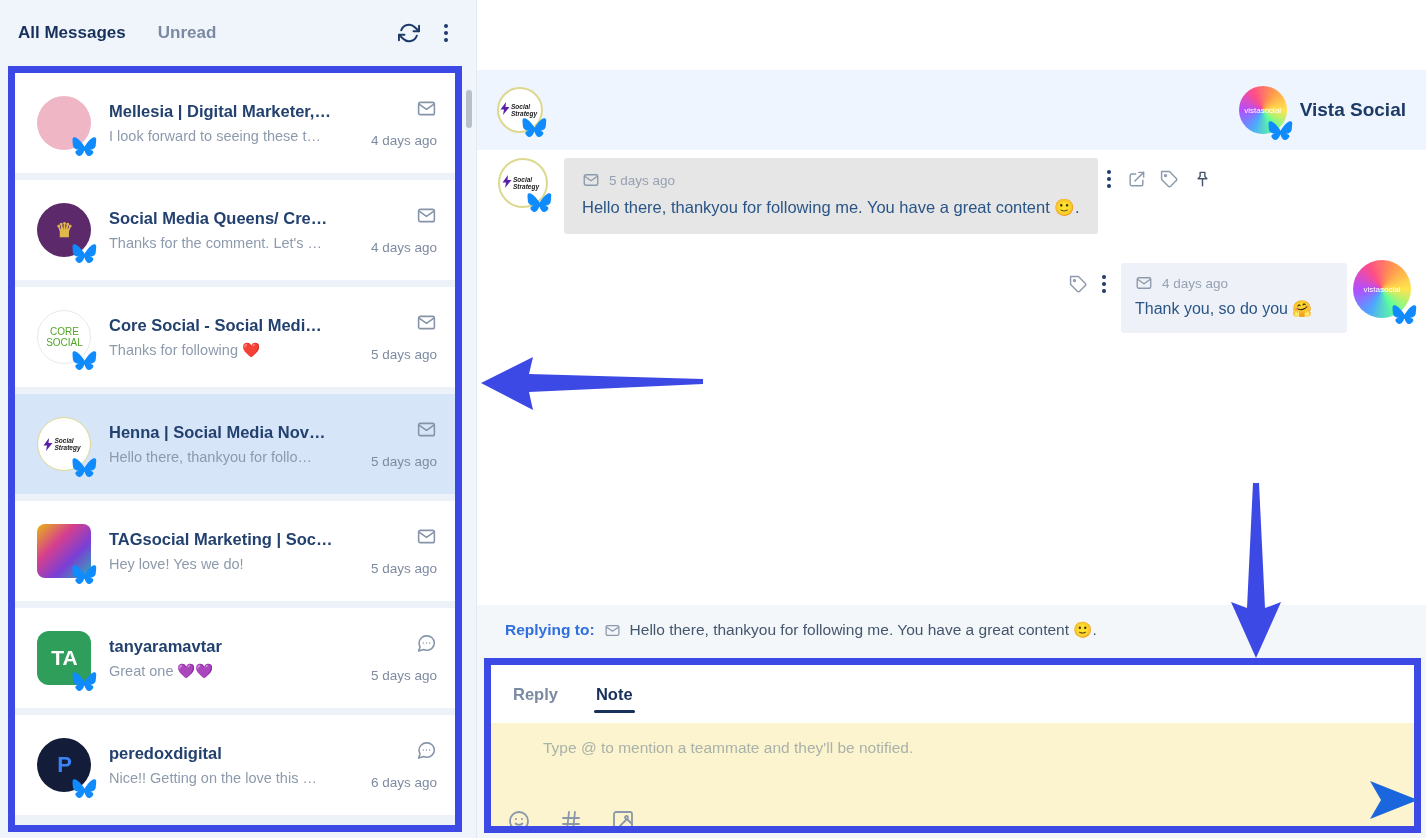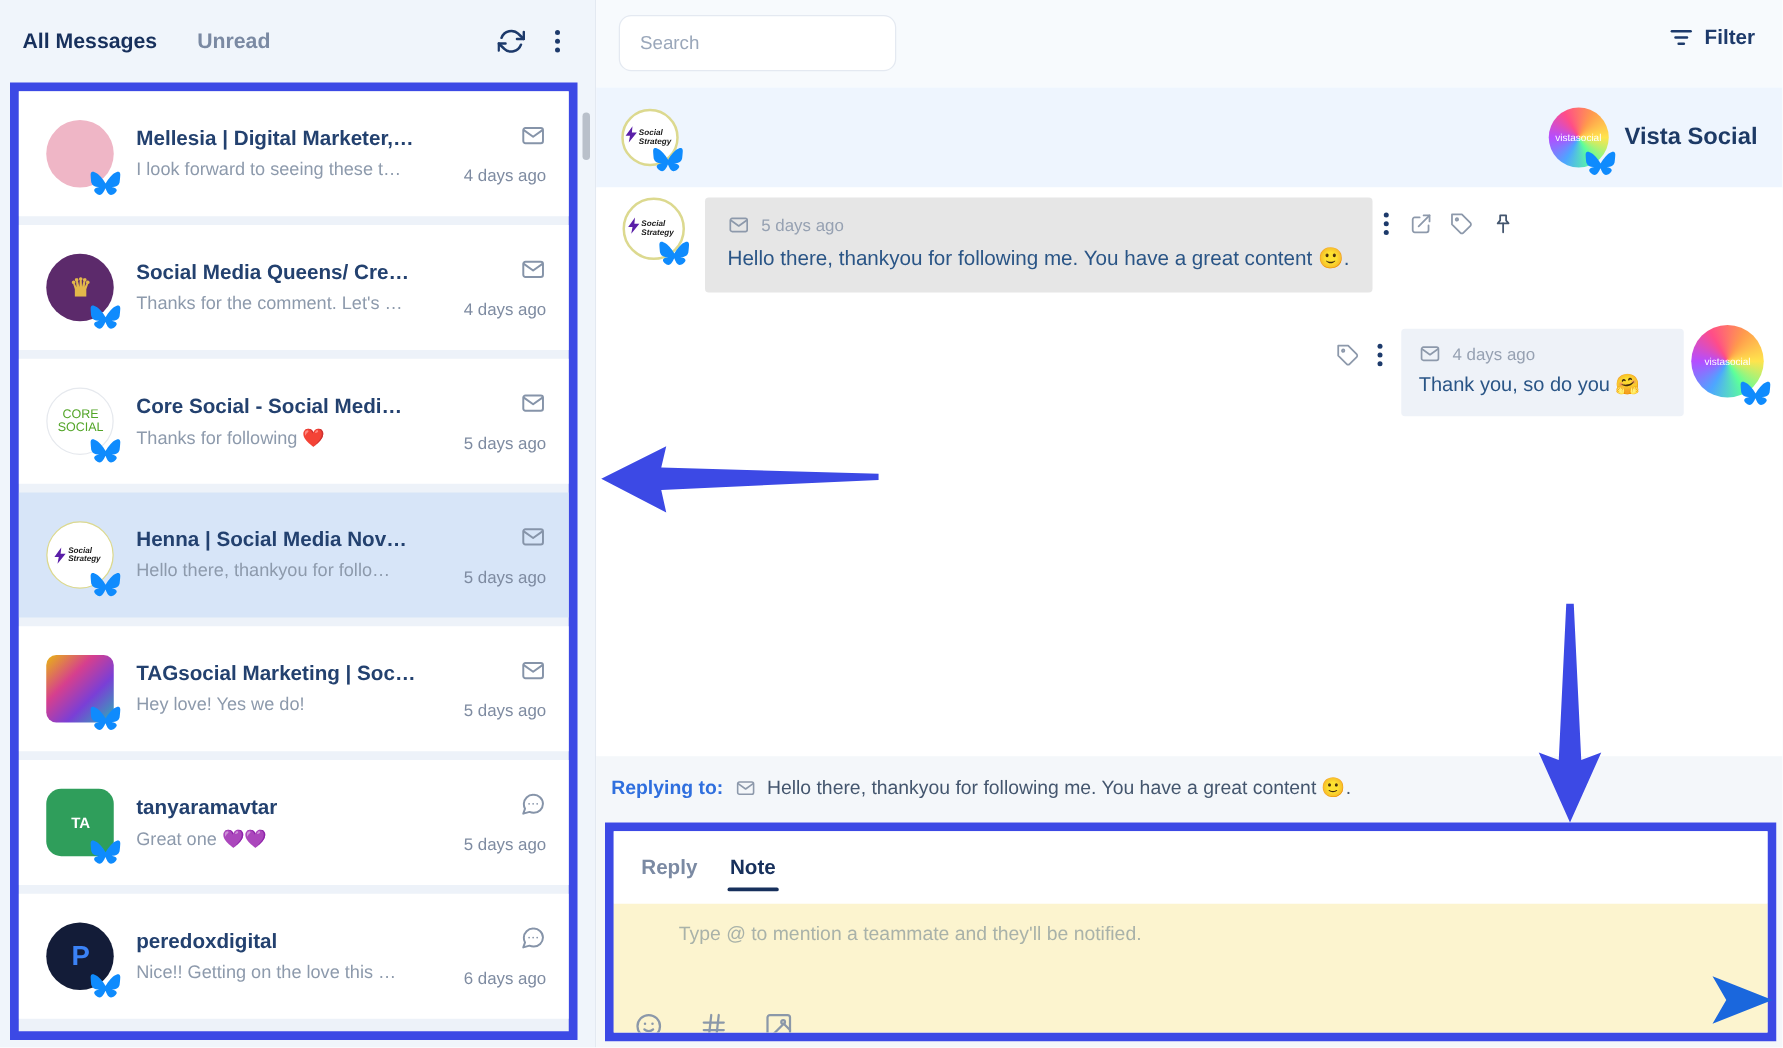--- a/index.html
+++ b/index.html
@@ -83,28 +83,28 @@
   .act { width:19px; height:19px; color:#8d99ab; cursor:pointer; display:inline-flex; }
   .act.dark { color:#44566e; }
   .out-actions { position:absolute; left:592px; top:123px; display:flex; align-items:center; gap:12px; }
   .bubble-out { position:absolute; left:644px; top:113px; width:226px; background:#eef2f8;
     border-radius:3px; padding:11px 14px; }
   .bubble-out .msg-text { font-size:16px; margin-top:5px; white-space:nowrap; }
   .out-avatar { position:absolute; left:876px; top:110px; }
 
   
   .bottom { position:absolute; left:0; right:0; top:605px; bottom:0; background:#f4f7fa; }
-  .replying { position:absolute; left:12px; top:16px; display:flex; align-items:center; gap:9px;
+  .replying { position:absolute; left:28px; top:16px; display:flex; align-items:center; gap:9px;
     white-space:nowrap; }
   .rep-label { font-size:15.5px; font-weight:700; color:var(--link,#2f6fde); }
   .replying .ic { width:17px; height:17px; color:#8d99ab; flex:0 0 17px; }
   .rep-text { font-size:15.5px; color:#44566e; }
   .composer { position:absolute; left:7px; right:5px; top:53px; height:175px;
     border:7px solid var(--accent,#3c49e5); background:#fff; }
-  .tabs { height:58px; display:flex; align-items:center; padding-left:22px; gap:26px; background:#fff; }
+  .tabs { height:58px; display:flex; align-items:center; padding-left:22px; gap:38px; background:#fff; }
   .t-reply { font-size:16.5px; font-weight:700; color:#7b8aa3; cursor:pointer; }
   .t-note { position:relative; font-size:16.5px; font-weight:700; color:#17305c; cursor:pointer; }
   .t-note::after { content:""; position:absolute; left:-2px; right:-2px; bottom:-9px; height:3px;
     background:#17305c; border-radius:2px; }
   .note-area { position:relative; height:103px; background:var(--note-bg,#fcf4cf); overflow:hidden;padding-left:36px; }
   .note-area textarea { width:100%; height:64px; background:transparent; border:none; resize:none;
     outline:none; padding:16px 16px 0; font-size:15.5px; color:#44566e;
     font-family:"Liberation Sans", sans-serif; }
   .note-area textarea::placeholder { color:#a9b2a9; }
   .note-toolbar { position:absolute; left:16px; bottom:-7px; display:flex; gap:28px; color:#8b98a9; }
@@ -259,21 +259,21 @@
                   <polyline points="3.5,7 12,13 20.5,7"></polyline>
                 </svg></span>
 
       <div class="row-time">5 days ago</div>
     </div>
   </div>
           <div class="row">
     <div class="av-wrap">
       <div class="avatar" style="background: rgb(47, 158, 91); color: rgb(255, 255, 255); border-radius: 12px;">
         <span class="bolt" hidden=""></span>
-        <span class="av-label" style="font-size: 12px;">TA</span>
+        <span class="av-label" style="font-size: 21px;">TA</span>
       </div>
       <span class="badge"><svg viewBox="0 0 24 22" xmlns="http://www.w3.org/2000/svg">
                   <path fill="#0f8bfd" d="M12 10.8c-1.087-2.114-4.046-6.053-6.798-7.995C2.566.944 1.561 1.266.902 1.565.139 1.908 0 3.08 0 3.768c0 .69.378 5.65.624 6.479.815 2.736 3.713 3.66 6.383 3.364-4.292.635-5.295 2.742-2.94 4.85 4.486 4.014 6.45-1.006 7.796-3.902 1.345 2.895 2.897 8.03 7.718 3.902 2.455-2.108 1.43-4.214-2.862-4.85 2.67.297 5.568-.628 6.383-3.364.246-.828.624-5.79.624-6.478 0-.69-.139-1.861-.902-2.206-.659-.298-1.664-.62-4.3 1.24C16.046 4.748 13.087 8.687 12 10.8z"></path>
                 </svg></span>
     </div>
     <div class="row-main">
       <div class="row-name">tanyaramavtar</div>
       <div class="row-preview">Great one 💜💜</div>
     </div>
     <div class="row-side">
@@ -311,33 +311,20 @@
                 </svg></span>
       <div class="row-time">6 days ago</div>
     </div>
   </div>
         </div>
       </div>
     <div class="scroll-thumb"></div>
   </aside>
 
   <main class="right">
-    <div class="top-bar">
-      <input class="search" type="text" placeholder="Search" style="">
-      <div class="filter">
-        <span class="ic">
-          <svg viewBox="0 0 24 24" fill="none" stroke="currentColor" stroke-width="2.4" stroke-linecap="round">
-              <line x1="3" y1="6" x2="21" y2="6"></line>
-              <line x1="6.5" y1="12" x2="17.5" y2="12"></line>
-              <line x1="9.5" y1="18" x2="14.5" y2="18"></line>
-            </svg>
-        </span>
-        <span>Filter</span>
-      </div>
-    </div>
 
     <div class="conv-header">
       <div class="sa avatar46">
         <span><svg width="12" height="15" viewBox="0 0 24 28">
               <polygon fill="#5a1fa8" points="14,1 3,16 10,16 8,27 21,11 13,11"></polygon>
             </svg></span>
         <span class="sa-label">Social Strategy</span>
         <span class="badge"><svg viewBox="0 0 24 22" xmlns="http://www.w3.org/2000/svg">
               <path fill="#0f8bfd" d="M12 10.8c-1.087-2.114-4.046-6.053-6.798-7.995C2.566.944 1.561 1.266.902 1.565.139 1.908 0 3.08 0 3.768c0 .69.378 5.65.624 6.479.815 2.736 3.713 3.66 6.383 3.364-4.292.635-5.295 2.742-2.94 4.85 4.486 4.014 6.45-1.006 7.796-3.902 1.345 2.895 2.897 8.03 7.718 3.902 2.455-2.108 1.43-4.214-2.862-4.85 2.67.297 5.568-.628 6.383-3.364.246-.828.624-5.79.624-6.478 0-.69-.139-1.861-.902-2.206-.659-.298-1.664-.62-4.3 1.24C16.046 4.748 13.087 8.687 12 10.8z"></path>
             </svg></span>

